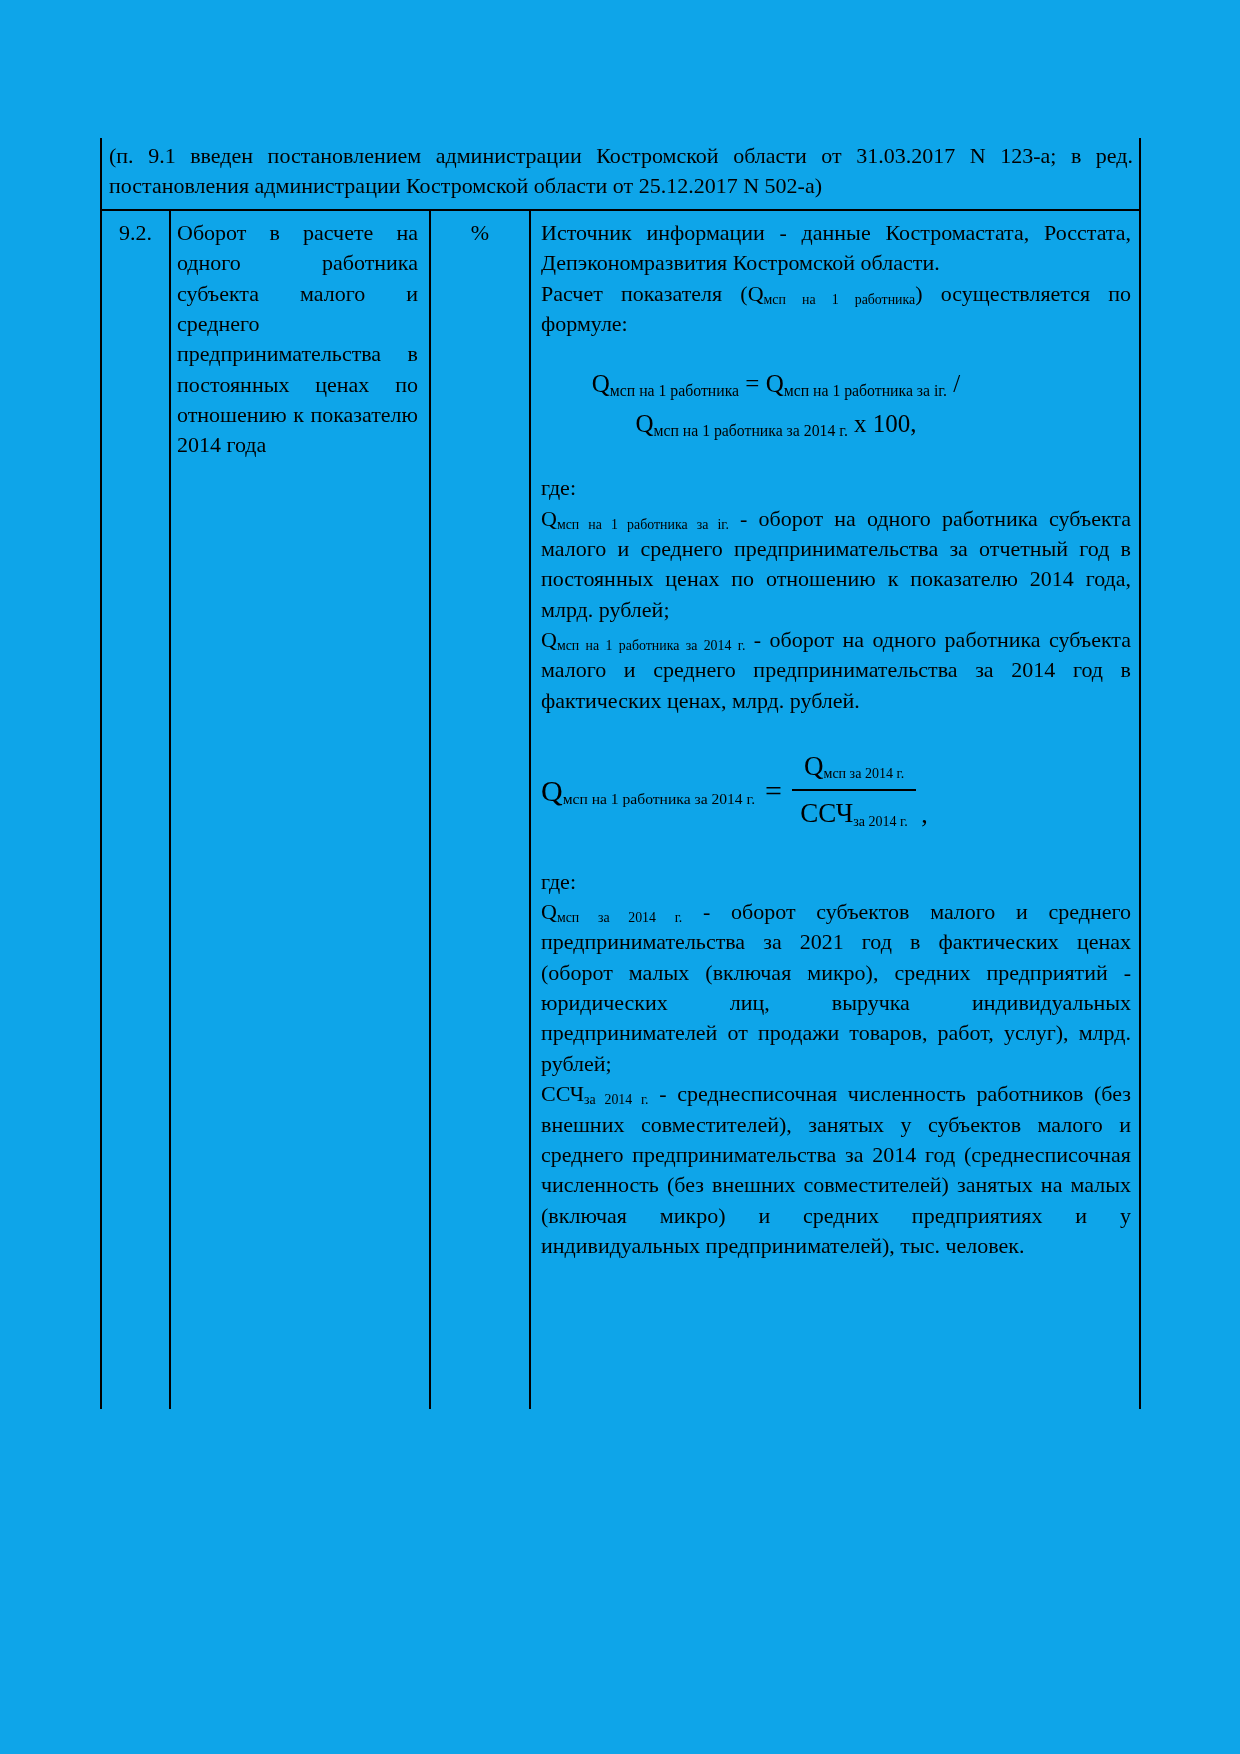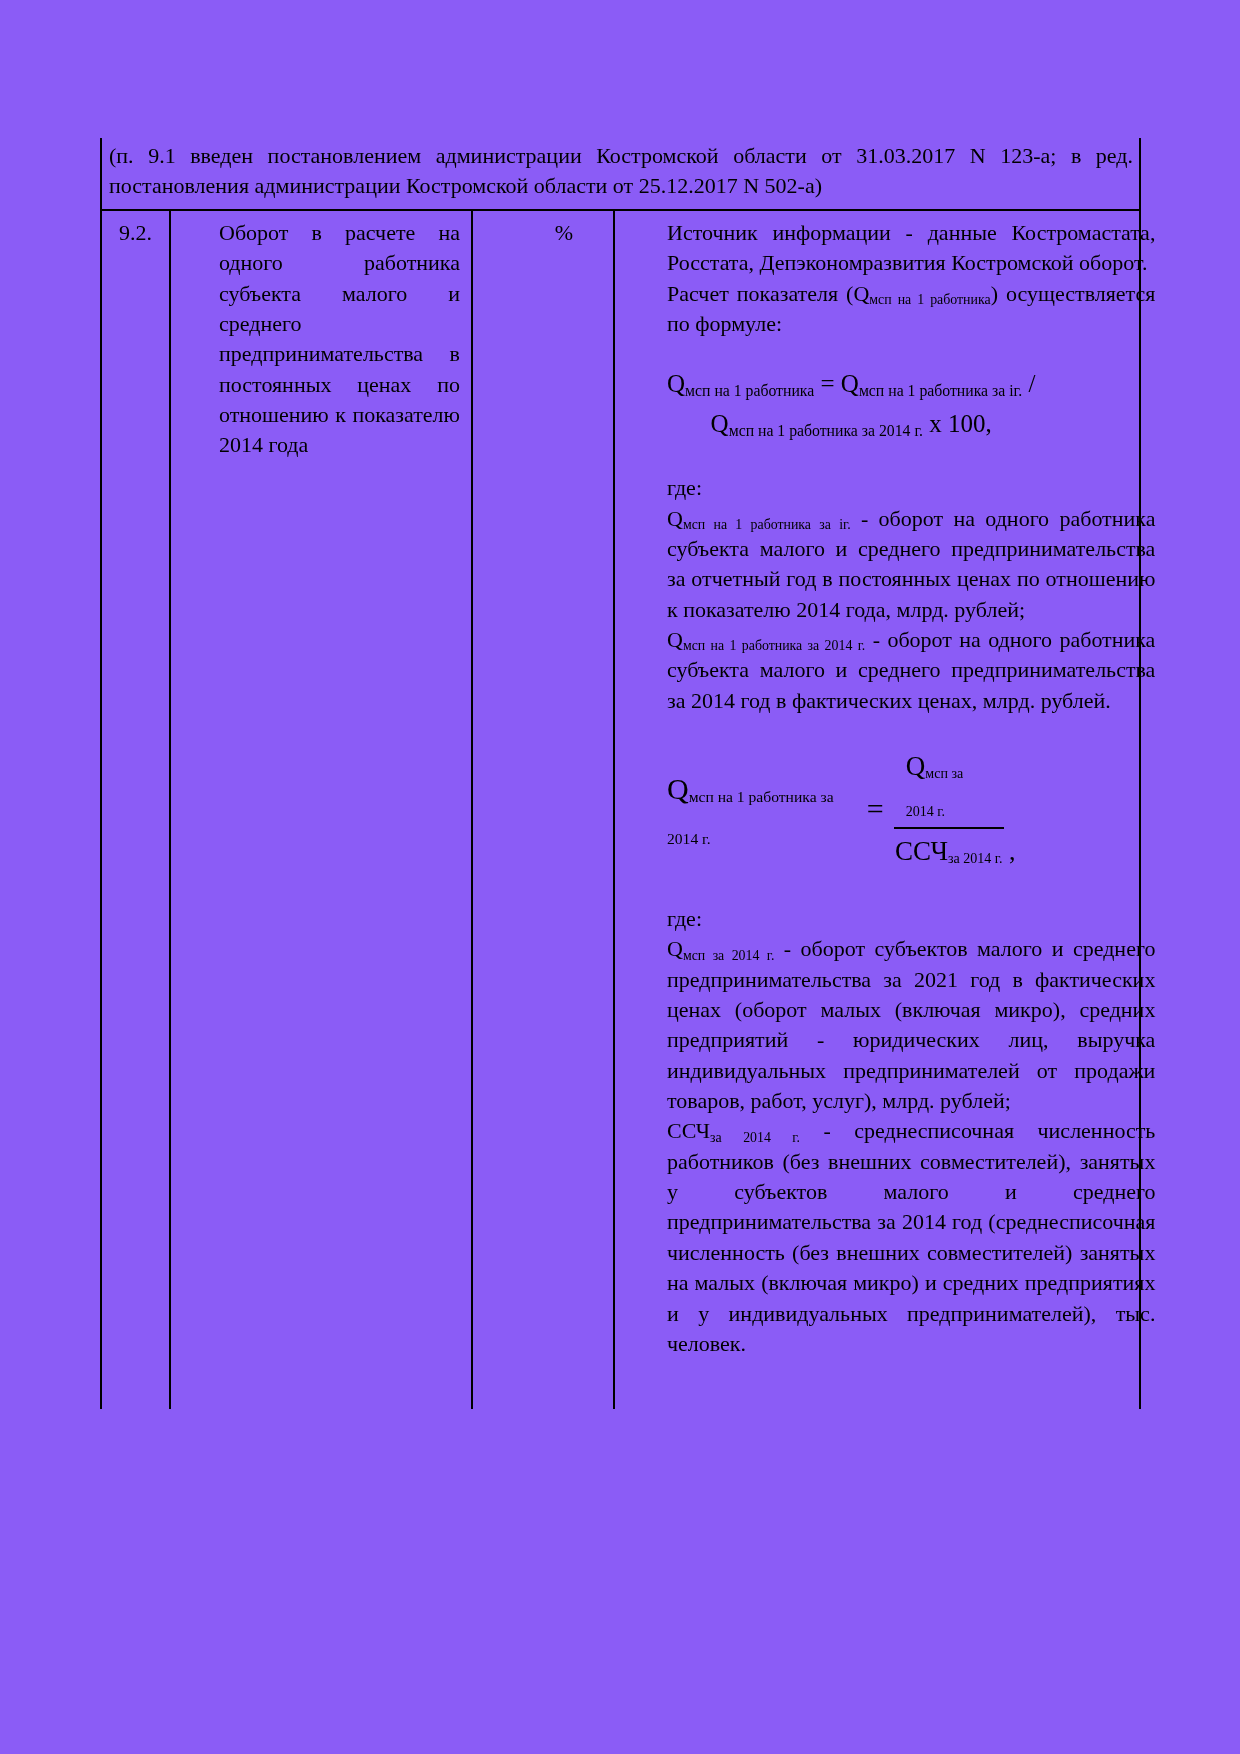--- a/index.html
+++ b/index.html
@@ -1,21 +1,21 @@
 <!DOCTYPE html>
 <html><head>
 <meta charset="utf-8">
 <style>
   * { box-sizing: border-box; }
   html, body { margin: 0; padding: 0; background: #ffffff; }
   .page {
     position: relative;
     width: 1240px;
     height: 1754px;
-    background: #8b5cf6;
+    background: #0ea5e9;
     color: #000000;
     font-family: "Liberation Serif", "DejaVu Serif", serif;
     overflow: hidden;
   }
   .table-frame {
     position: absolute;
     left: 100px;
     top: 138px;
     width: 1041px;
     border-left: 2px solid #000;
@@ -25,21 +25,20 @@
     font-size: 22px;
     line-height: 1.36;
     text-align: justify;
     padding: 3px 6px 8px 7px;
     border-bottom: 2px solid #000;
   }
   .row {
     display: grid;
     grid-template-columns: 69px 260px 100px 1fr;
     min-height: 1198px;
-    gap: 42px;
   }
   .cell {
     font-size: 22px;
     line-height: 1.38;
     padding: 4px 6px;
   }
   .col-num   { border-right: 2px solid #000; text-align: center; padding-top: 7px; }
   .col-ind   { border-right: 2px solid #000; text-align: justify; padding: 7px 11px 6px 6px; }
   .col-unit  { border-right: 2px solid #000; text-align: center; padding-top: 7px; }
   .col-desc  { padding: 7px 8px 6px 10px; }
@@ -87,21 +86,21 @@
     <div class="row">
 
       <div class="cell col-num">9.2.</div>
 
       <div class="cell col-ind">Оборот в расчете на одного работника субъекта малого и среднего предпринимательства в постоянных ценах по отношению к показателю 2014 года</div>
 
       <div class="cell col-unit">%</div>
 
       <div class="cell col-desc">
 
-        <p class="para">Источник информации - данные Костромастата, Росстата, Депэкономразвития Костромской оборот.</p>
+        <p class="para">Источник информации - данные Костромастата, Росстата, Депэкономразвития Костромской области.</p>
 
         <p class="para"><span>Расчет показателя (Q</span><span class="sub">мсп на 1 работника</span><span>) осуществляется по формуле:</span></p>
 
         <div class="formula1">
           <div class="f1-line"><span>Q</span><span class="sub">мсп на 1 работника</span><span> = Q</span><span class="sub">мсп на 1 работника за iг.</span><span> /</span></div>
           <div class="f1-line"><span>Q</span><span class="sub">мсп на 1 работника за 2014 г.</span><span> х 100,</span></div>
         </div>
 
         <p class="para">где:</p>
 

